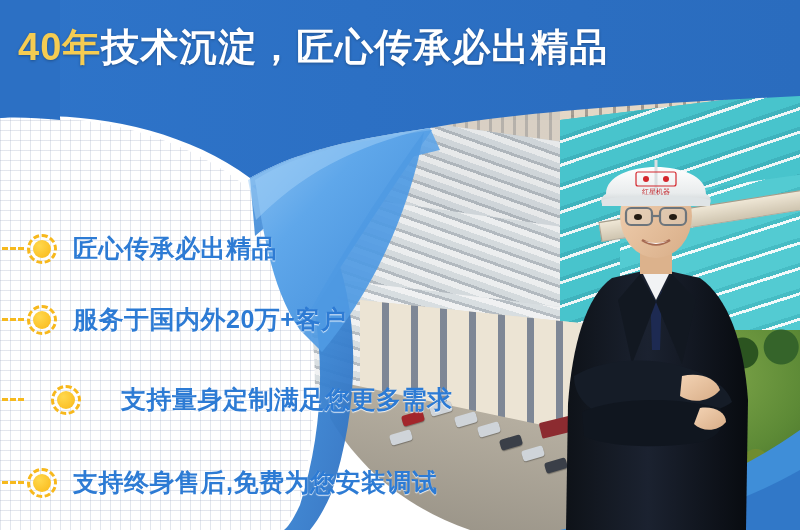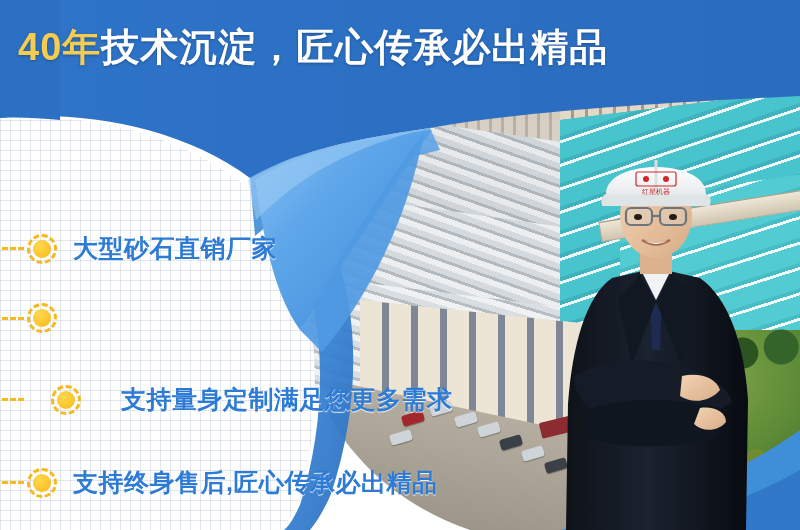--- a/index.html
+++ b/index.html
@@ -296,47 +296,48 @@
   </div>
 
   <div class="bullets">
 
     <div class="bullet-row">
       <div class="dash-line"></div>
       <div class="sun-icon">
         <div class="sun-ring"></div>
           <div class="sun-core"></div>
       </div>
-      <div class="bullet-text">大型砂石直销厂家</div>
+      <div class="bullet-text">匠心传承必出精品</div>
     </div>
 
     <div class="bullet-row">
       <div class="dash-line"></div>
       <div class="sun-icon">
         <div class="sun-ring"></div>
           <div class="sun-core"></div>
       </div>
+      <div class="bullet-text">服务于国内外20万+客户</div>
     </div>
 
     <div class="bullet-row">
       <div class="dash-line"></div>
       <div class="sun-icon">
         <div class="sun-ring"></div>
           <div class="sun-core"></div>
       </div>
       <div class="bullet-text">支持量身定制满足您更多需求</div>
     </div>
 
     <div class="bullet-row">
       <div class="dash-line"></div>
       <div class="sun-icon">
         <div class="sun-ring"></div>
           <div class="sun-core"></div>
       </div>
-      <div class="bullet-text">支持终身售后,匠心传承必出精品</div>
+      <div class="bullet-text">支持终身售后,免费为您安装调试</div>
     </div>
 
   </div>
 
   <svg class="person" viewBox="0 0 220 380">
     <defs>
       <linearGradient id="suitG" x1="0" y1="0" x2="1" y2="0">
         <stop offset="0%" stop-color="#0e1218"></stop>
         <stop offset="45%" stop-color="#1b2230"></stop>
         <stop offset="100%" stop-color="#080b10"></stop>

